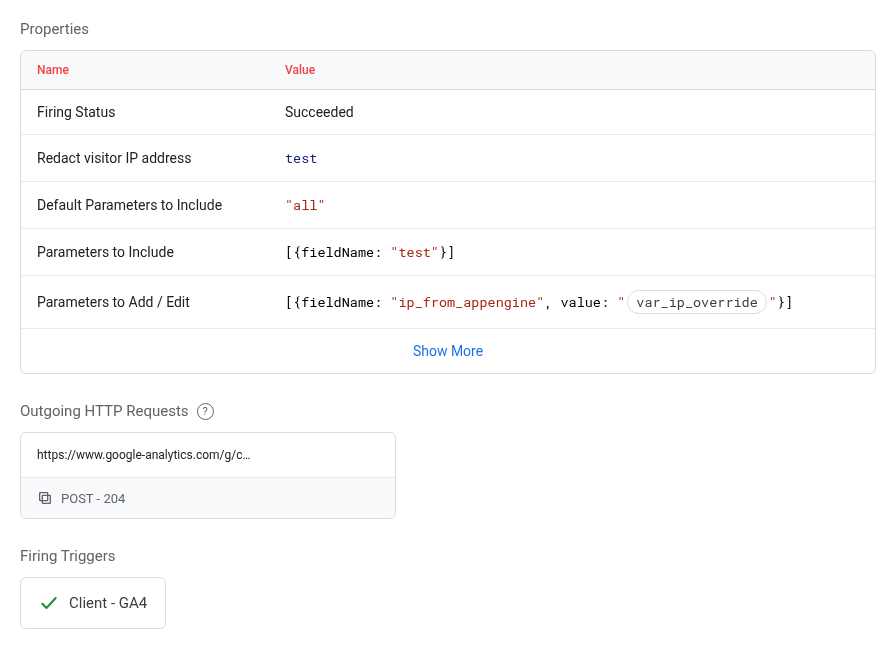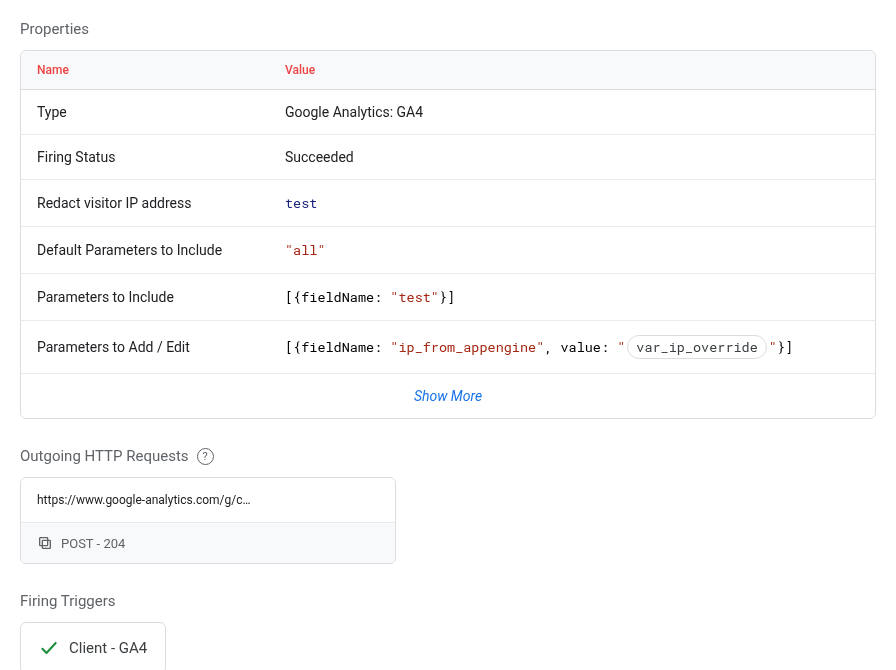--- a/index.html
+++ b/index.html
@@ -72,21 +72,20 @@
       font-family: "Roboto Mono", Menlo, Consolas, monospace;
       font-size: 13.5px;
       background: #fff;
       color: #3c4043;
       vertical-align: baseline;
       line-height: 1.2;
     }
     .show-more-row td {
       text-align: center;
       padding: 10px 16px;
-      font-style: italic;
     }
     .show-more-link {
       color: #1a73e8;
       font-size: 14px;
       cursor: pointer;
     }
     .http-card {
       border: 1px solid #dadce0;
       border-radius: 6px;
       width: 376px;
@@ -153,24 +152,20 @@
 <div class="section-title">Properties</div>
 
 <table class="prop-table">
   <thead>
     <tr>
       <th class="col-name">Name</th>
       <th>Value</th>
     </tr>
   </thead>
   <tbody>
-    <tr>
-      <td>Type</td>
-      <td>Google Analytics: GA4</td>
-    </tr>
     <tr>
       <td>Firing Status</td>
       <td>Succeeded</td>
     </tr>
     <tr>
       <td>Redact visitor IP address</td>
       <td>
         <span class="code tok-kw">test</span>
       </td>
     </tr>

